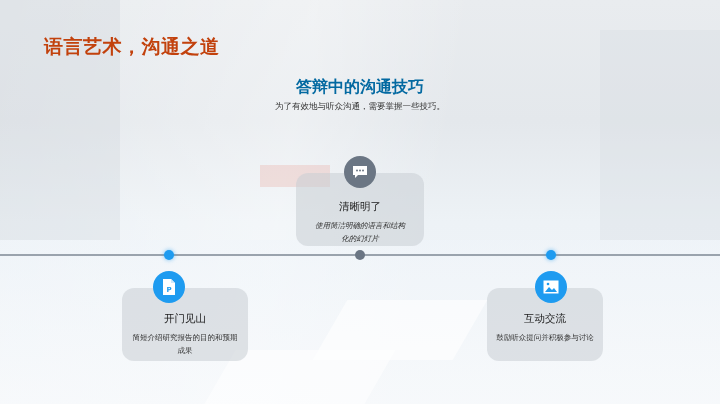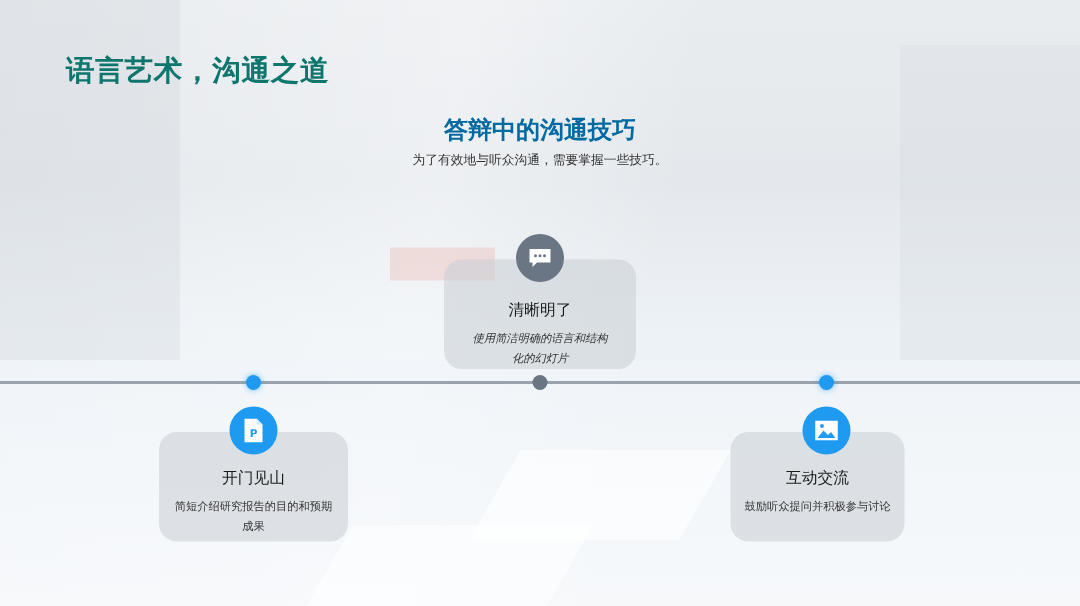--- a/index.html
+++ b/index.html
@@ -18,21 +18,21 @@
     .bg .shape { position: absolute; background: rgba(255,255,255,0.55); }
     .bg .s1 { left: 0; top: 0; width: 120px; height: 240px; background: rgba(210,215,220,0.35); }
     .bg .s2 { left: 600px; top: 30px; width: 120px; height: 210px; background: rgba(215,220,225,0.35); }
     .bg .s3 { left: 330px; top: 300px; width: 140px; height: 60px; transform: skewX(-30deg); background: rgba(255,255,255,0.6); }
     .bg .s4 { left: 220px; top: 350px; width: 160px; height: 54px; transform: skewX(-30deg); background: rgba(255,255,255,0.55); }
     .bg .s5 { left: 260px; top: 165px; width: 70px; height: 22px; background: rgba(230,150,140,0.25); }
     .bg .s6 { left: 0; top: 240px; width: 720px; height: 164px; background: linear-gradient(180deg, rgba(240,245,250,0.5), rgba(248,250,252,0.7)); }
 
     .page-title {
       position: absolute; left: 44px; top: 34px;
-      font-size: 19px; font-weight: bold; color: #0f766e;
+      font-size: 19px; font-weight: bold; color: #c2410c;
       letter-spacing: 0.5px;
     }
     .section-title {
       position: absolute; left: 0; right: 0; top: 77px;
       text-align: center; font-size: 16px; font-weight: bold; color: #0369a1;
     }
     .section-subtitle {
       position: absolute; left: 0; right: 0; top: 101px;
       text-align: center; font-size: 8.5px; color: #333;
     }
@@ -91,21 +91,21 @@
 </div>
 <div class="icon-circle gray" style="left:344px; top:156px;">
   <svg width="16" height="14" viewBox="0 0 16 14">
     <path d="M1 1h14v9H6l-3 3v-3H1z" fill="#fff"></path>
     <circle cx="5" cy="5.5" r="1" fill="#6b7684"></circle>
     <circle cx="8" cy="5.5" r="1" fill="#6b7684"></circle>
     <circle cx="11" cy="5.5" r="1" fill="#6b7684"></circle>
   </svg>
 </div>
 
-<div class="card" style="left:106px; top:288px; width:126px; height:73px;">
+<div class="card" style="left:122px; top:288px; width:126px; height:73px;">
   <div style="height:24px;"></div>
   <div class="card-title">开门见山</div>
   <div class="card-desc" style="padding:0 7px;">简短介绍研究报告的目的和预期成果</div>
 </div>
 <div class="icon-circle blue" style="left:153px; top:271px;">
   <svg width="14" height="16" viewBox="0 0 14 16">
     <path d="M1 0h8l4 4v12H1z" fill="#fff"></path>
     <path d="M9 0v4h4" fill="#cfe8fb"></path>
     <text x="7" y="12.5" font-size="7" font-family="DejaVu Sans, sans-serif" font-weight="bold" text-anchor="middle" fill="#1e9bf0">P</text>
   </svg>

